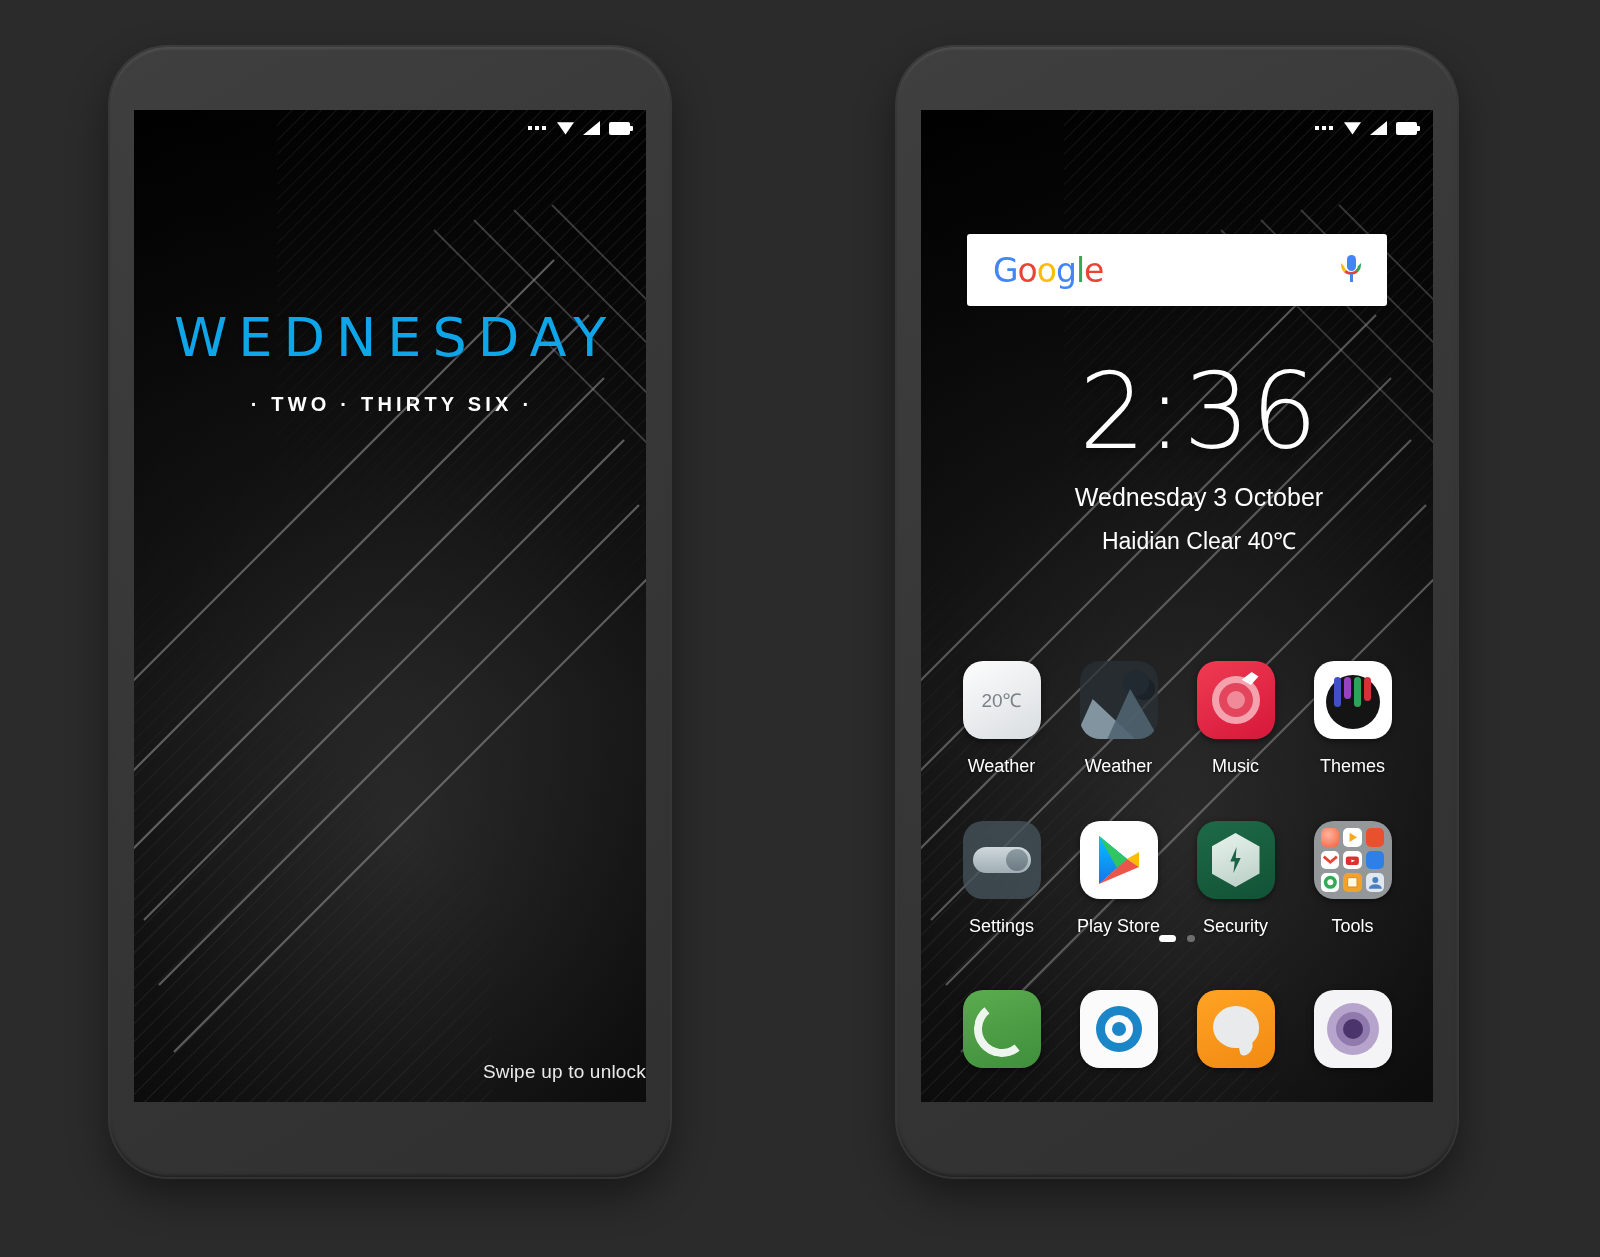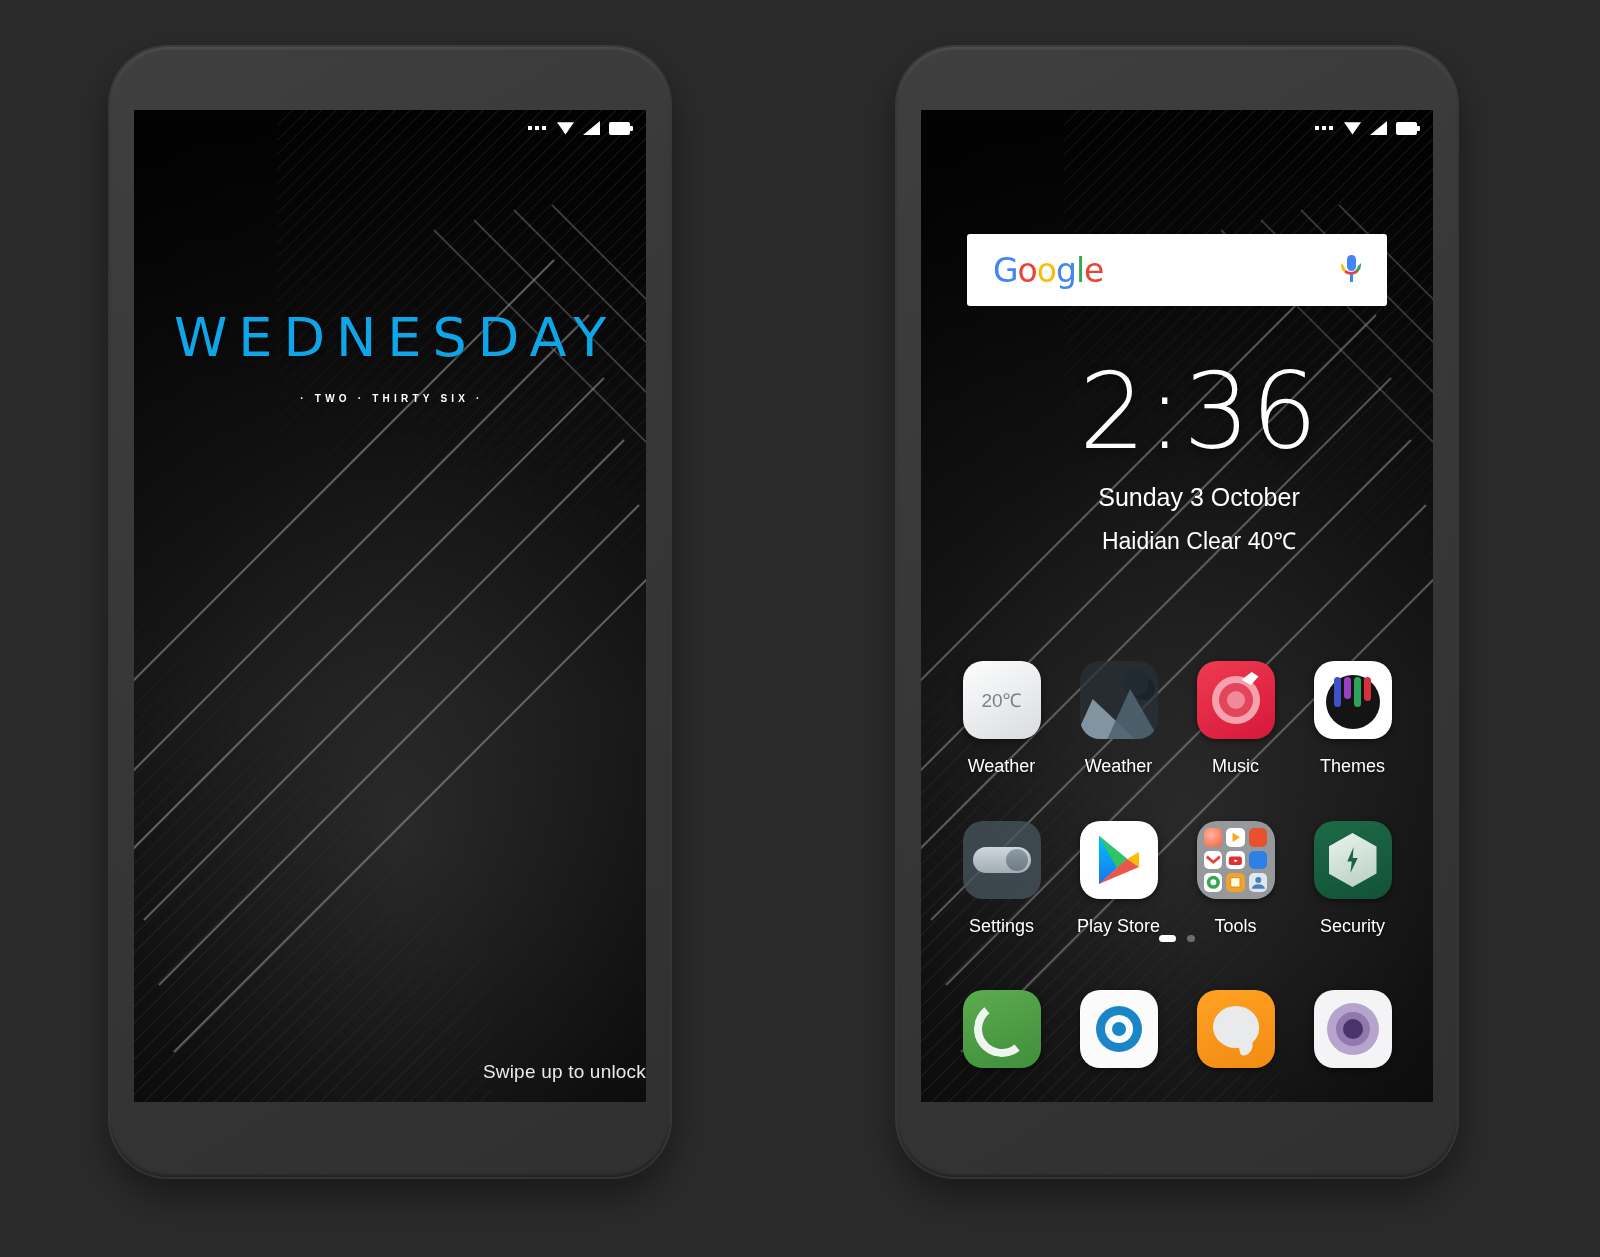--- a/index.html
+++ b/index.html
@@ -99,21 +99,21 @@
     font-size:54px;
     font-weight:400;
     letter-spacing:11px;
     font-family:"DejaVu Sans",sans-serif;
     text-indent:11px;
     text-shadow:0 1px 4px rgba(0,0,0,.6);
   }
   .lock-time{
     position:absolute;left:0;right:0;top:283px;
     text-align:center;color:#fff;
-    font-size:10px;font-weight:700;letter-spacing:4.2px;
+    font-size:20px;font-weight:700;letter-spacing:4.2px;
     text-indent:4px;
     font-family:"Liberation Sans",sans-serif;
   }
   .lock-hint{
     position:absolute;left:0;right:0;bottom:19px;
     text-align:right;color:#e9e9e9;font-size:19px;letter-spacing:.2px;
   }
 
   
   .home{position:absolute;inset:0;z-index:5;}
@@ -368,21 +368,21 @@
           </span>
           <span class="mic">
             <span class="cap"></span>
               <span class="arc"></span>
               <span class="stem"></span>
           </span>
         </div>
 
         <div class="clockw">
           <div class="big">2:36</div>
-          <div class="date">Sunday 3 October</div>
+          <div class="date">Wednesday 3 October</div>
           <div class="meta">Haidian  Clear  40℃</div>
         </div>
 
         <div class="grid">
 
           <div class="row">
 
             <div class="app">
               <div class="ic ic-weather">
                 <span>20℃</span>
@@ -442,20 +442,28 @@
                       <stop offset="0" stop-color="#00c3ff"></stop>
                       <stop offset="1" stop-color="#1a73e8"></stop>
                     </linearGradient>
                   </defs>
                   <path d="M4 2 L32 25 L22 34 Z" fill="#34c759" opacity="0.95"></path>
                   <path d="M32 25 L44 18 L44 33 Z" fill="#fbbc05"></path>
                   <path d="M22 34 L32 25 L44 33 L4 50 Z" fill="#ea4335" opacity="0.9"></path>
                 </svg>
               </div>
               <div class="lbl">Play Store</div>
+            </div>
+
+            <div class="app">
+              <div class="ic ic-security">
+                <span class="hex"></span>
+                  <span class="bolt"></span>
+              </div>
+              <div class="lbl">Security</div>
             </div>
 
             <div class="app">
               <div class="ic ic-tools">
                 <i style="background:radial-gradient(circle at 40% 35%,#ffb4a0,#f4603c)"></i>
                 <i style="background:#fff;position:relative;overflow:hidden">
                   <svg width="100%" height="100%" viewBox="0 0 20 20">
                       <polygon points="7,5 15,10 7,15" fill="#f7a81b"></polygon>
                     </svg>
                 </i>
@@ -486,28 +494,20 @@
                 <i style="background:#dfe7f0;position:relative;overflow:hidden">
                   <svg width="100%" height="100%" viewBox="0 0 20 20">
                       <circle cx="10" cy="7.5" r="3.2" fill="#4a7fbf"></circle>
                       <path d="M3 17 a7 5 0 0 1 14 0z" fill="#4a7fbf"></path>
                     </svg>
                 </i>
               </div>
               <div class="lbl">Tools</div>
             </div>
 
-            <div class="app">
-              <div class="ic ic-security">
-                <span class="hex"></span>
-                  <span class="bolt"></span>
-              </div>
-              <div class="lbl">Security</div>
-            </div>
-
           </div>
         </div>
 
         <div class="pages">
           <span class="pg-on"></span>
           <span class="pg-off"></span>
         </div>
 
         <div class="dock">
           <div class="row">

